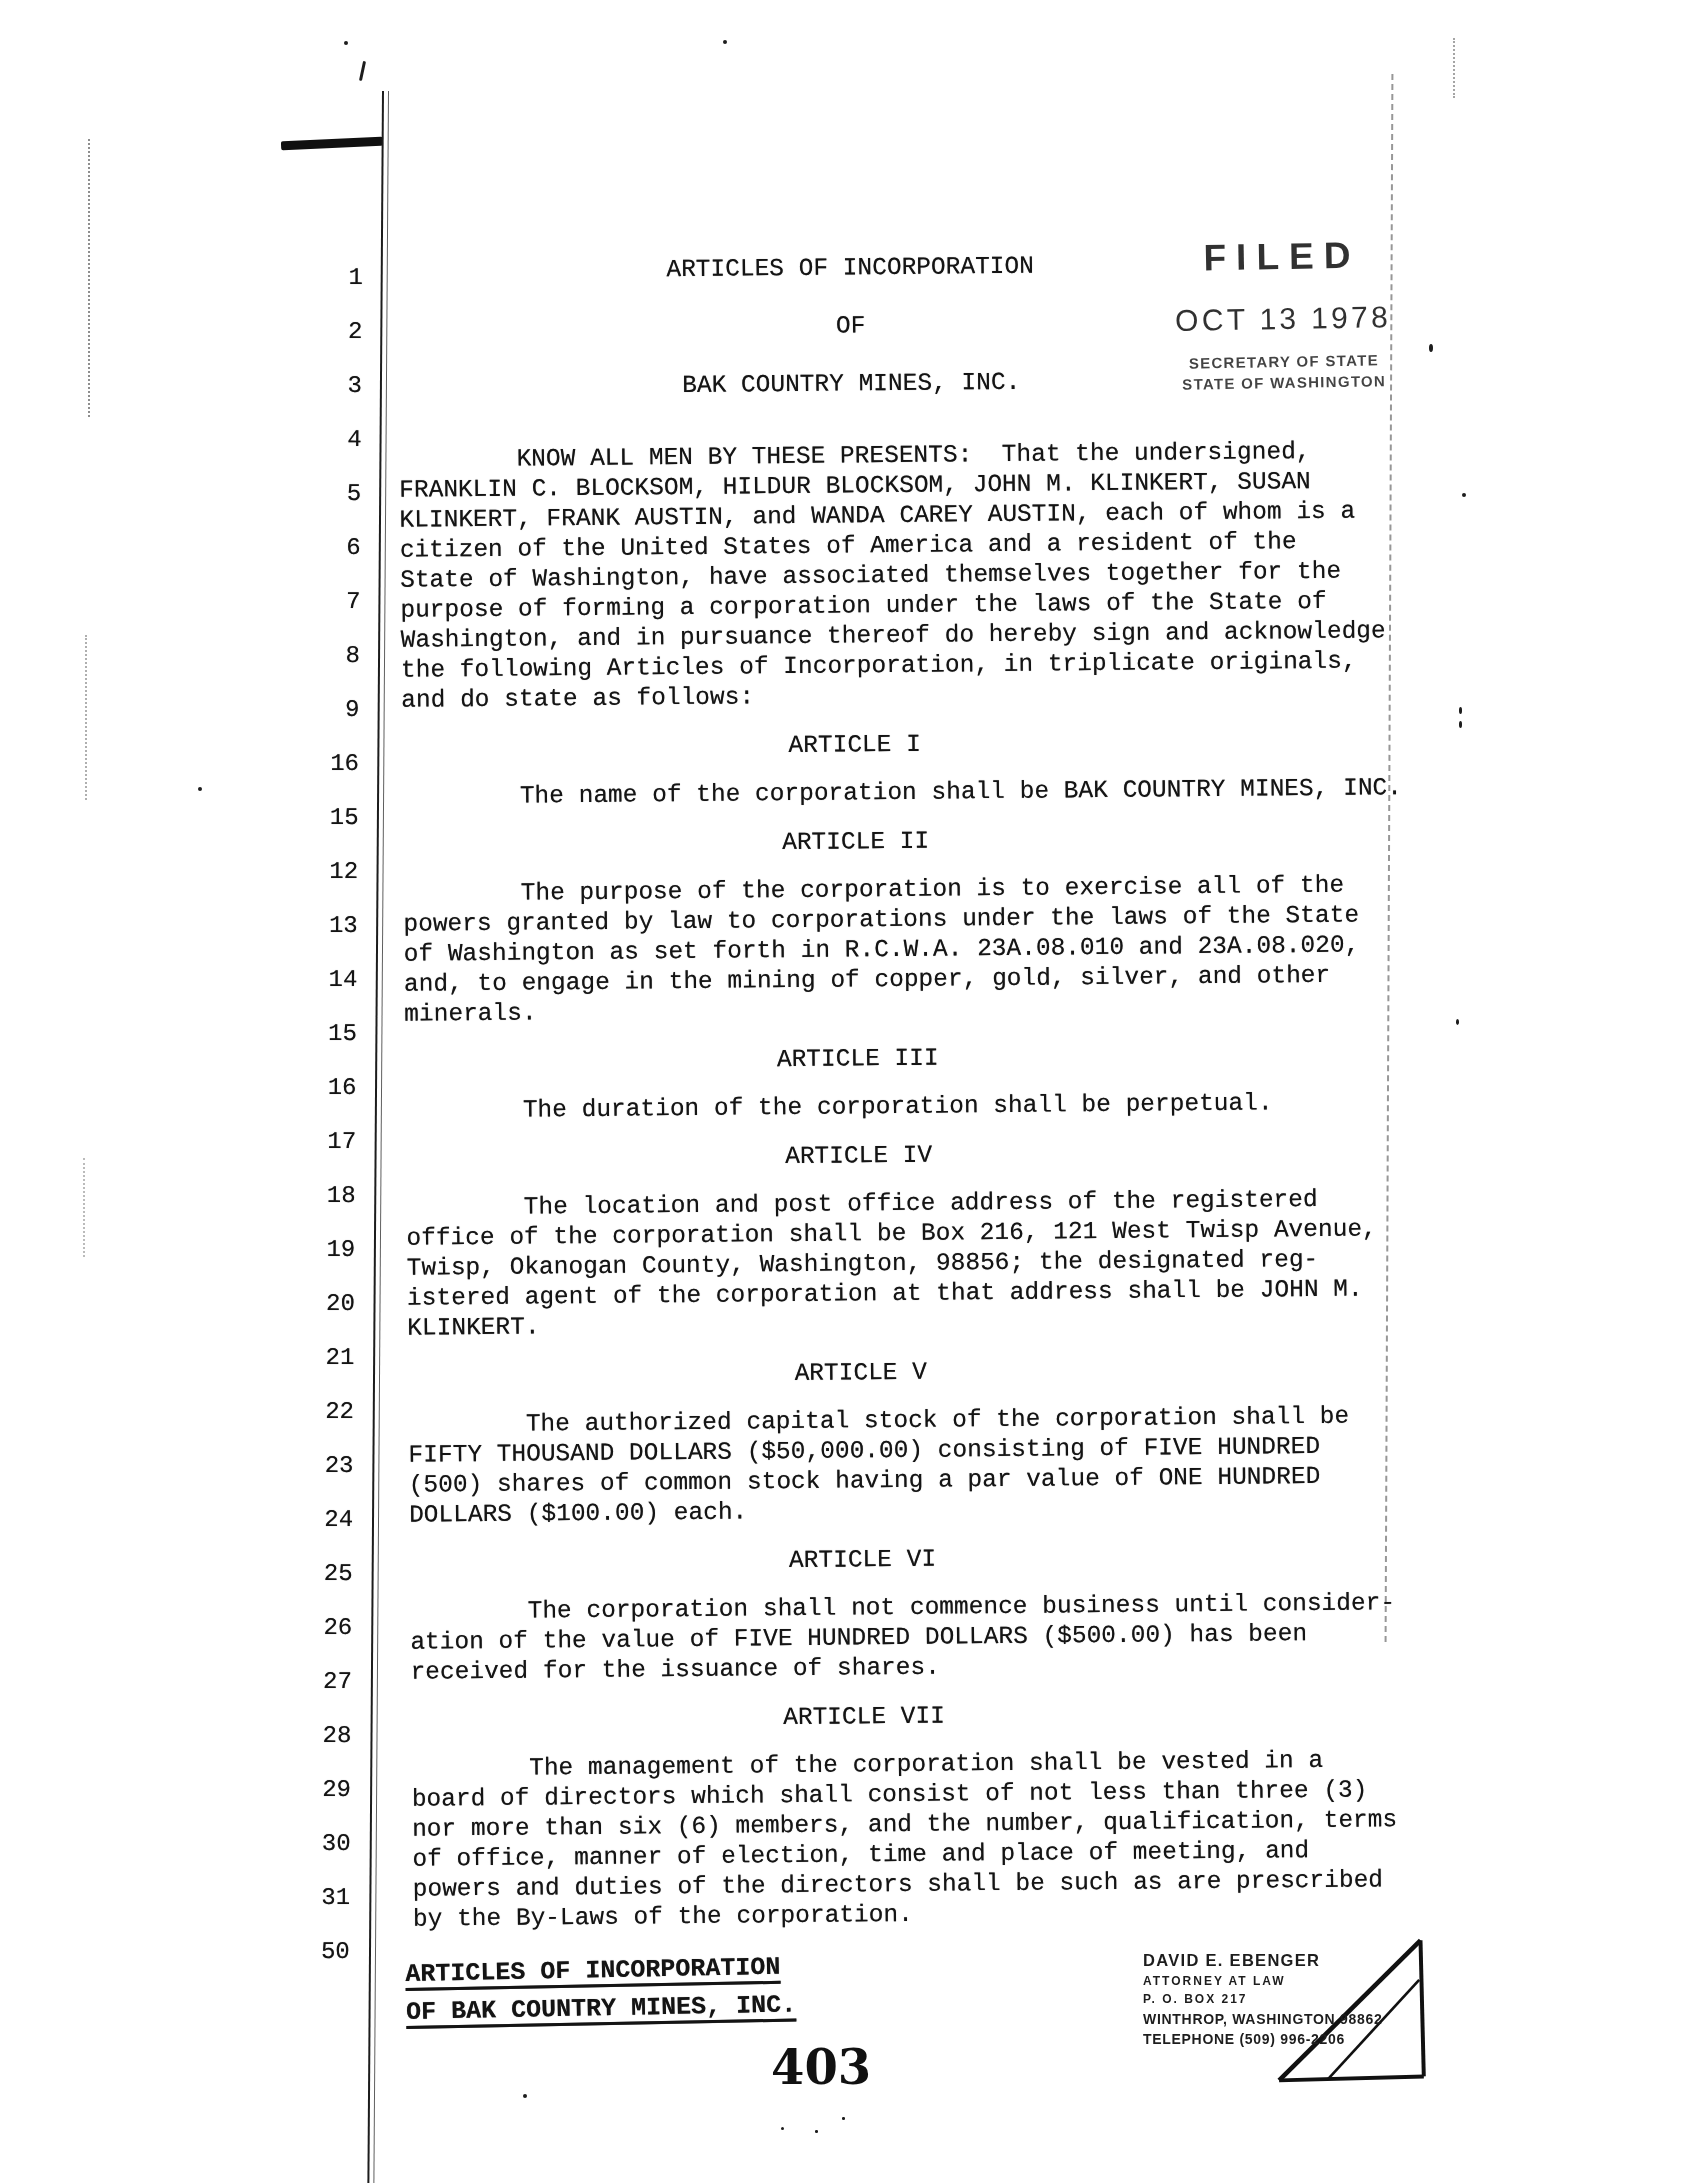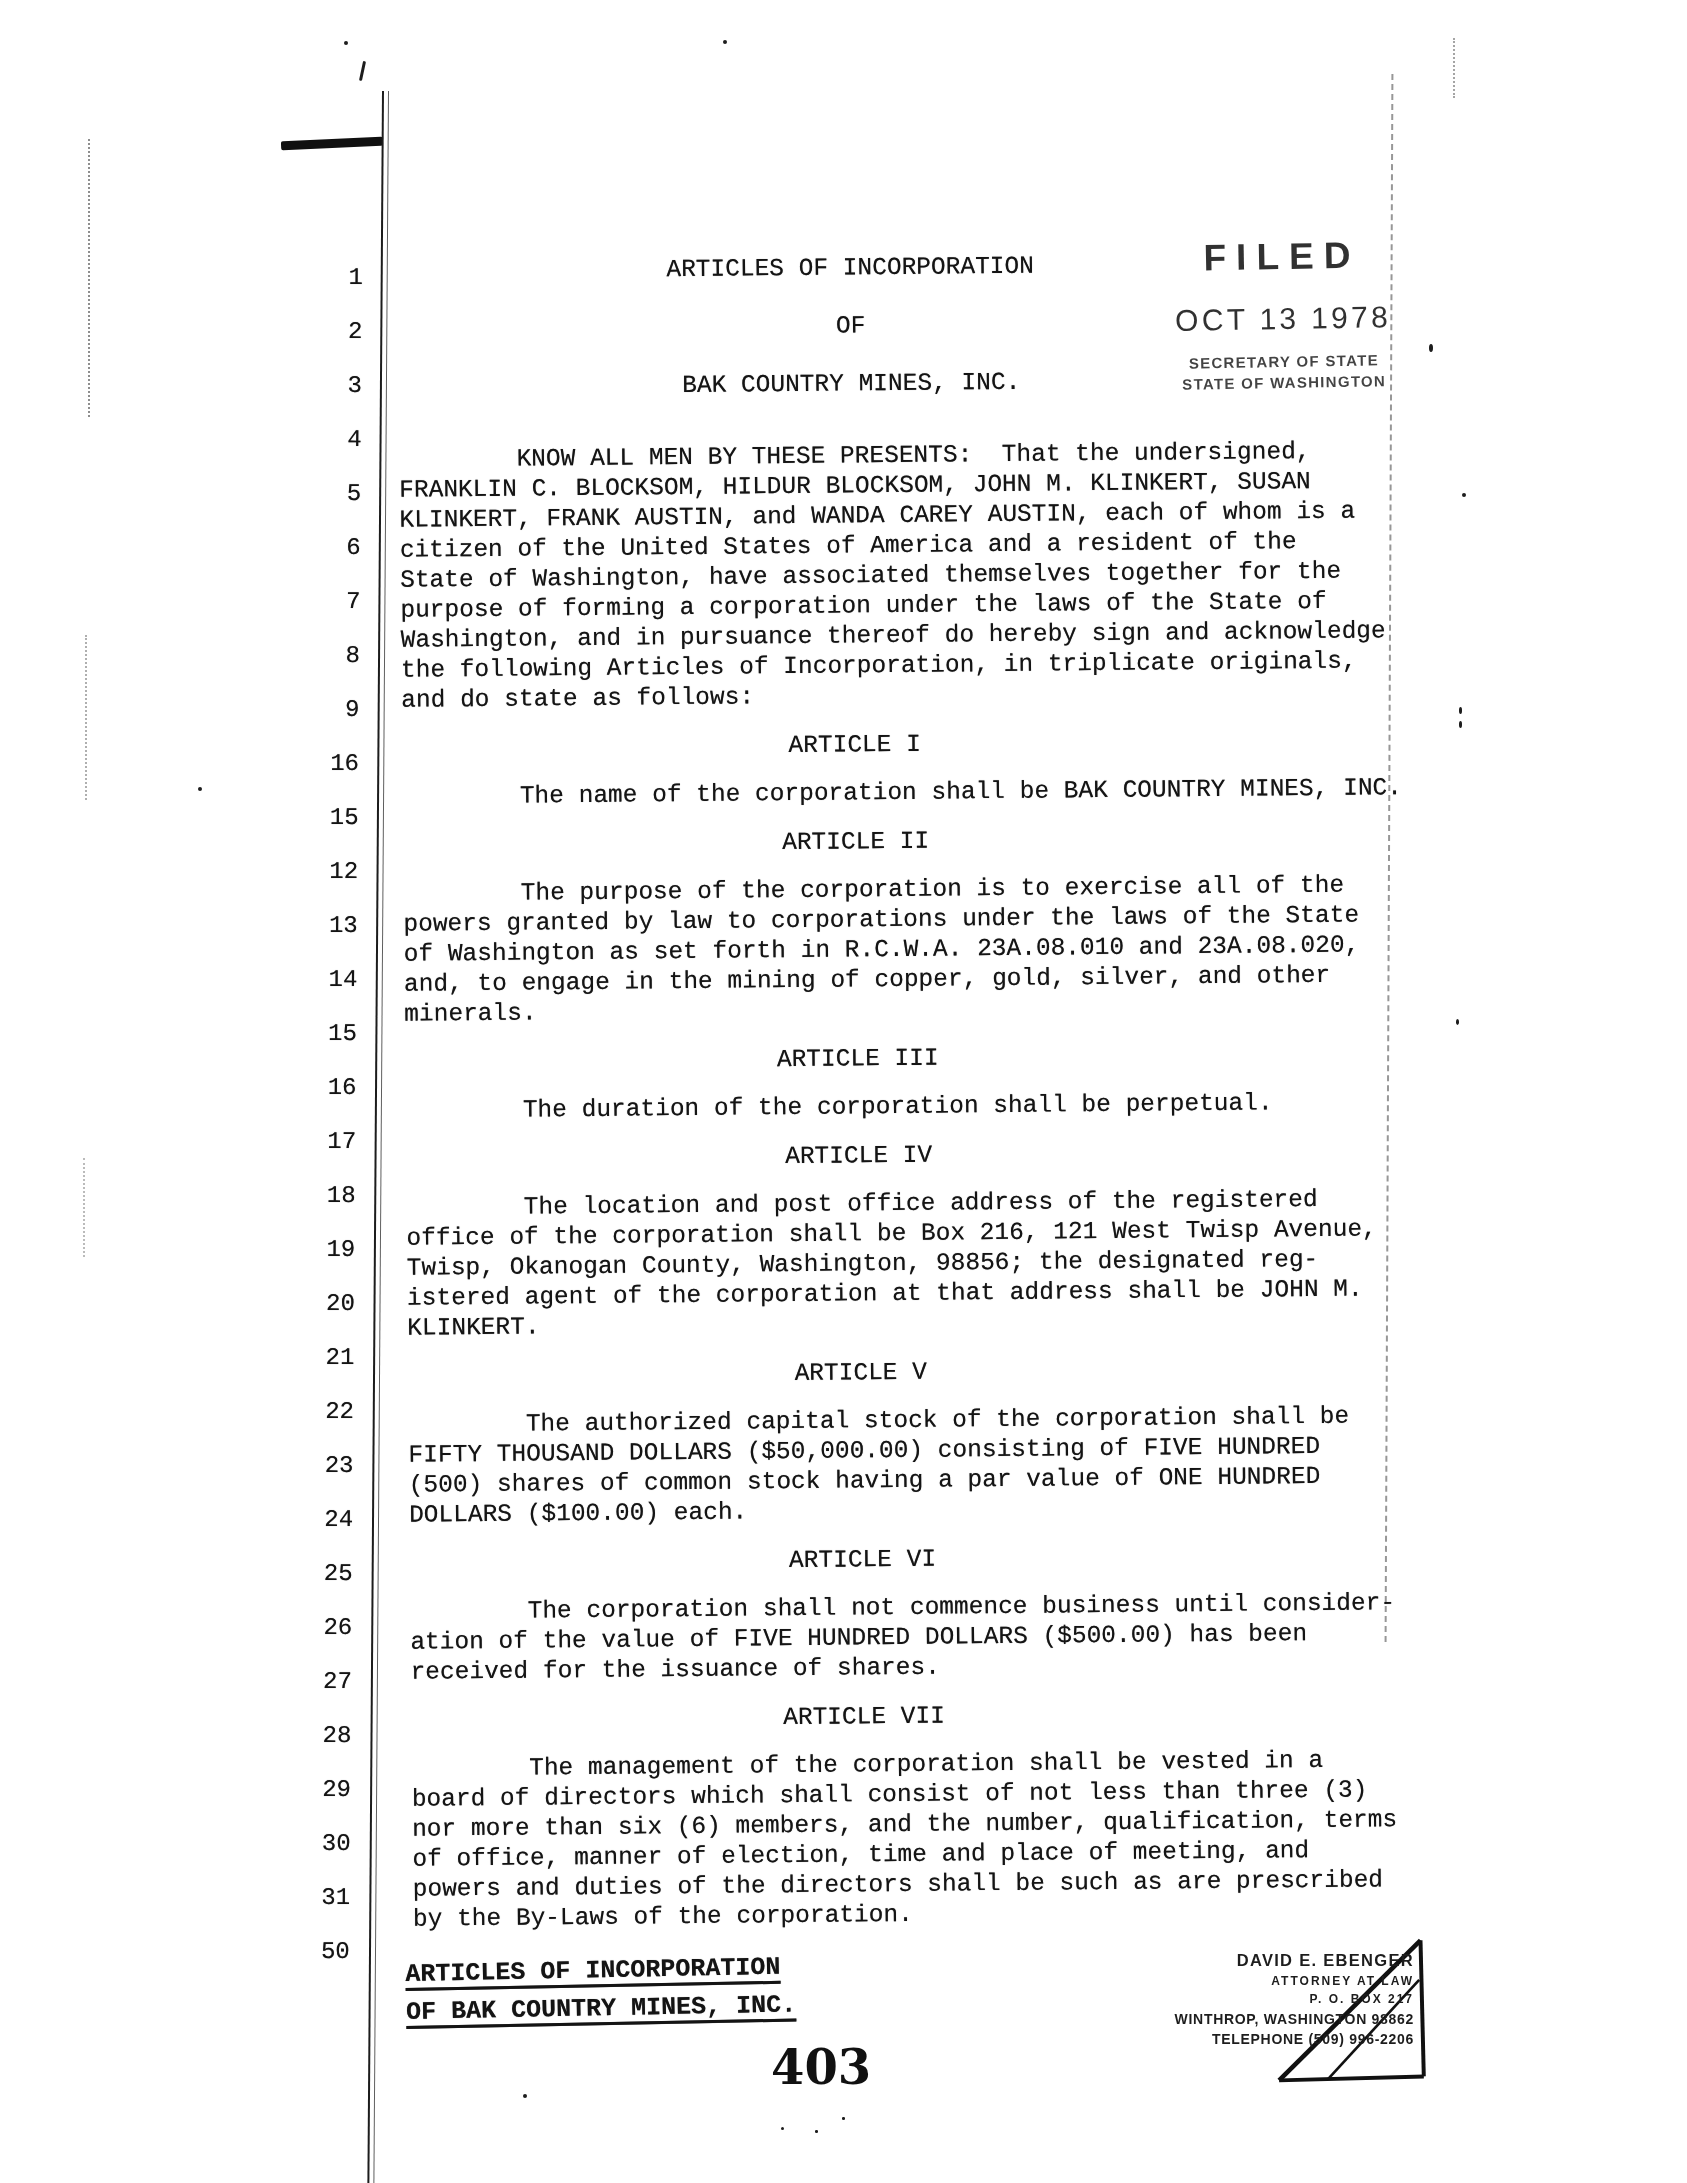--- a/index.html
+++ b/index.html
@@ -40,21 +40,21 @@
   .stamp .filed  { font-size:37px; font-weight:bold; letter-spacing:10px; opacity:.9; }
   .stamp .sdate  { font-size:30px; letter-spacing:3.3px; margin-top:24px; opacity:.9; white-space:pre; }
   .stamp .office { font-size:15px; font-weight:bold; letter-spacing:1.3px;
                    line-height:20.5px; margin-top:16px; opacity:.82; }
   
   .doc-label { position:absolute; left:405px; top:1956px; font-size:25px; font-weight:bold;
                line-height:38px; transform:rotate(-1.1deg); transform-origin:0 0; }
   .doc-label .dl { display:block; white-space:pre; text-decoration:underline;
                    text-decoration-thickness:2.6px; text-underline-offset:6.6px;
                    text-shadow:0 0 0.7px rgba(10,10,10,.6); }
-  .attorney { position:absolute; left:1143px; top:1949px; width:271px; text-align:right;
+  .attorney { position:absolute; left:1143px; top:1949px; width:271px; text-align:left;
               font-family:"Liberation Sans", sans-serif; font-weight:bold; color:#1d1d1d; }
   .attorney .a-name { font-size:16.5px; letter-spacing:1.3px; line-height:22.5px; }
   .attorney .a-sub  { font-size:12px; letter-spacing:2px; line-height:18.5px; }
   .attorney .a-adr  { font-size:14px; letter-spacing:0.7px; line-height:20px; }
   .pageno { position:absolute; left:771px; top:2039px; font-family:"DejaVu Serif", serif;
             font-weight:bold; font-size:48px; color:#111; }
   
   .topmark { position:absolute; left:281px; top:139px; width:102px; height:8.6px;
              background:#101010; transform:rotate(-2.5deg); border-radius:2px; }
   .vdots { position:absolute; width:0; border-left:2px dotted rgba(30,30,30,.5); }

